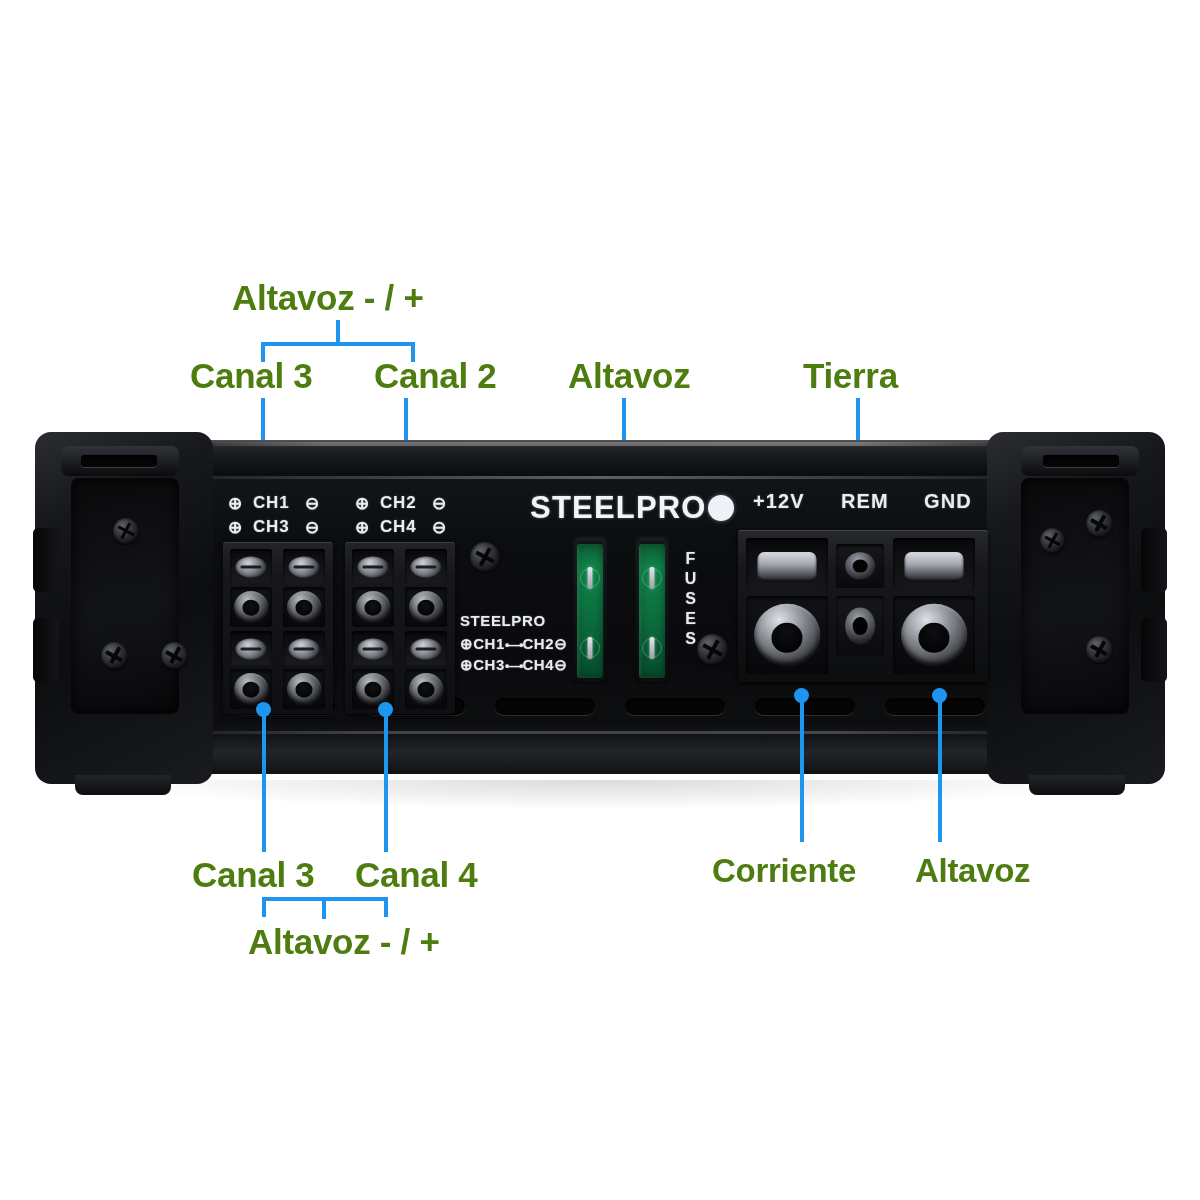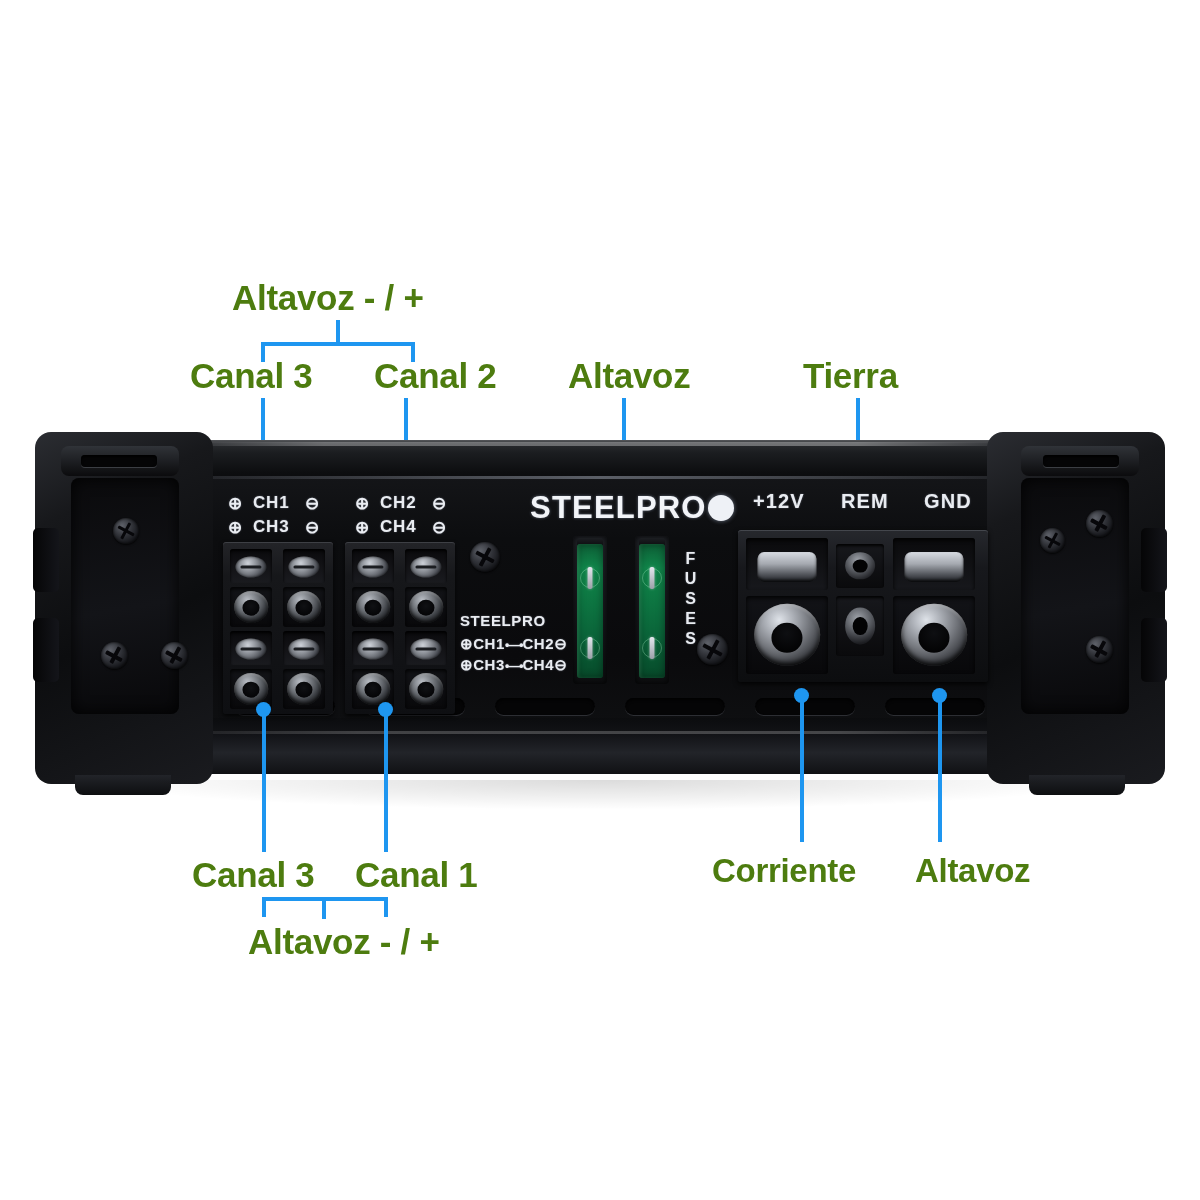--- a/index.html
+++ b/index.html
@@ -504,21 +504,21 @@
 
   <div class="soft-shadow"></div>
 
   <div class="dot" style="left:256px; top:702px;"></div>
   <div class="lead lead-v" style="left:262px; top:710px; height:142px;"></div>
 
   <div class="dot" style="left:378px; top:702px;"></div>
   <div class="lead lead-v" style="left:384px; top:710px; height:142px;"></div>
 
   <div class="callout cl-lg" style="left:192px; top:855px;">Canal 3</div>
-  <div class="callout cl-lg" style="left:355px; top:855px;">Canal 1</div>
+  <div class="callout cl-lg" style="left:355px; top:855px;">Canal 4</div>
 
   <div class="lead lead-h" style="left:262px; top:897px; width:126px;"></div>
   <div class="lead lead-v" style="left:262px; top:897px; height:20px;"></div>
   <div class="lead lead-v" style="left:384px; top:897px; height:20px;"></div>
   <div class="lead lead-v" style="left:322px; top:897px; height:22px;"></div>
 
   <div class="callout cl-lg" style="left:248px; top:922px;">Altavoz - / +</div>
 
   <div class="dot" style="left:794px; top:688px;"></div>
   <div class="lead lead-v" style="left:800px; top:696px; height:146px;"></div>

